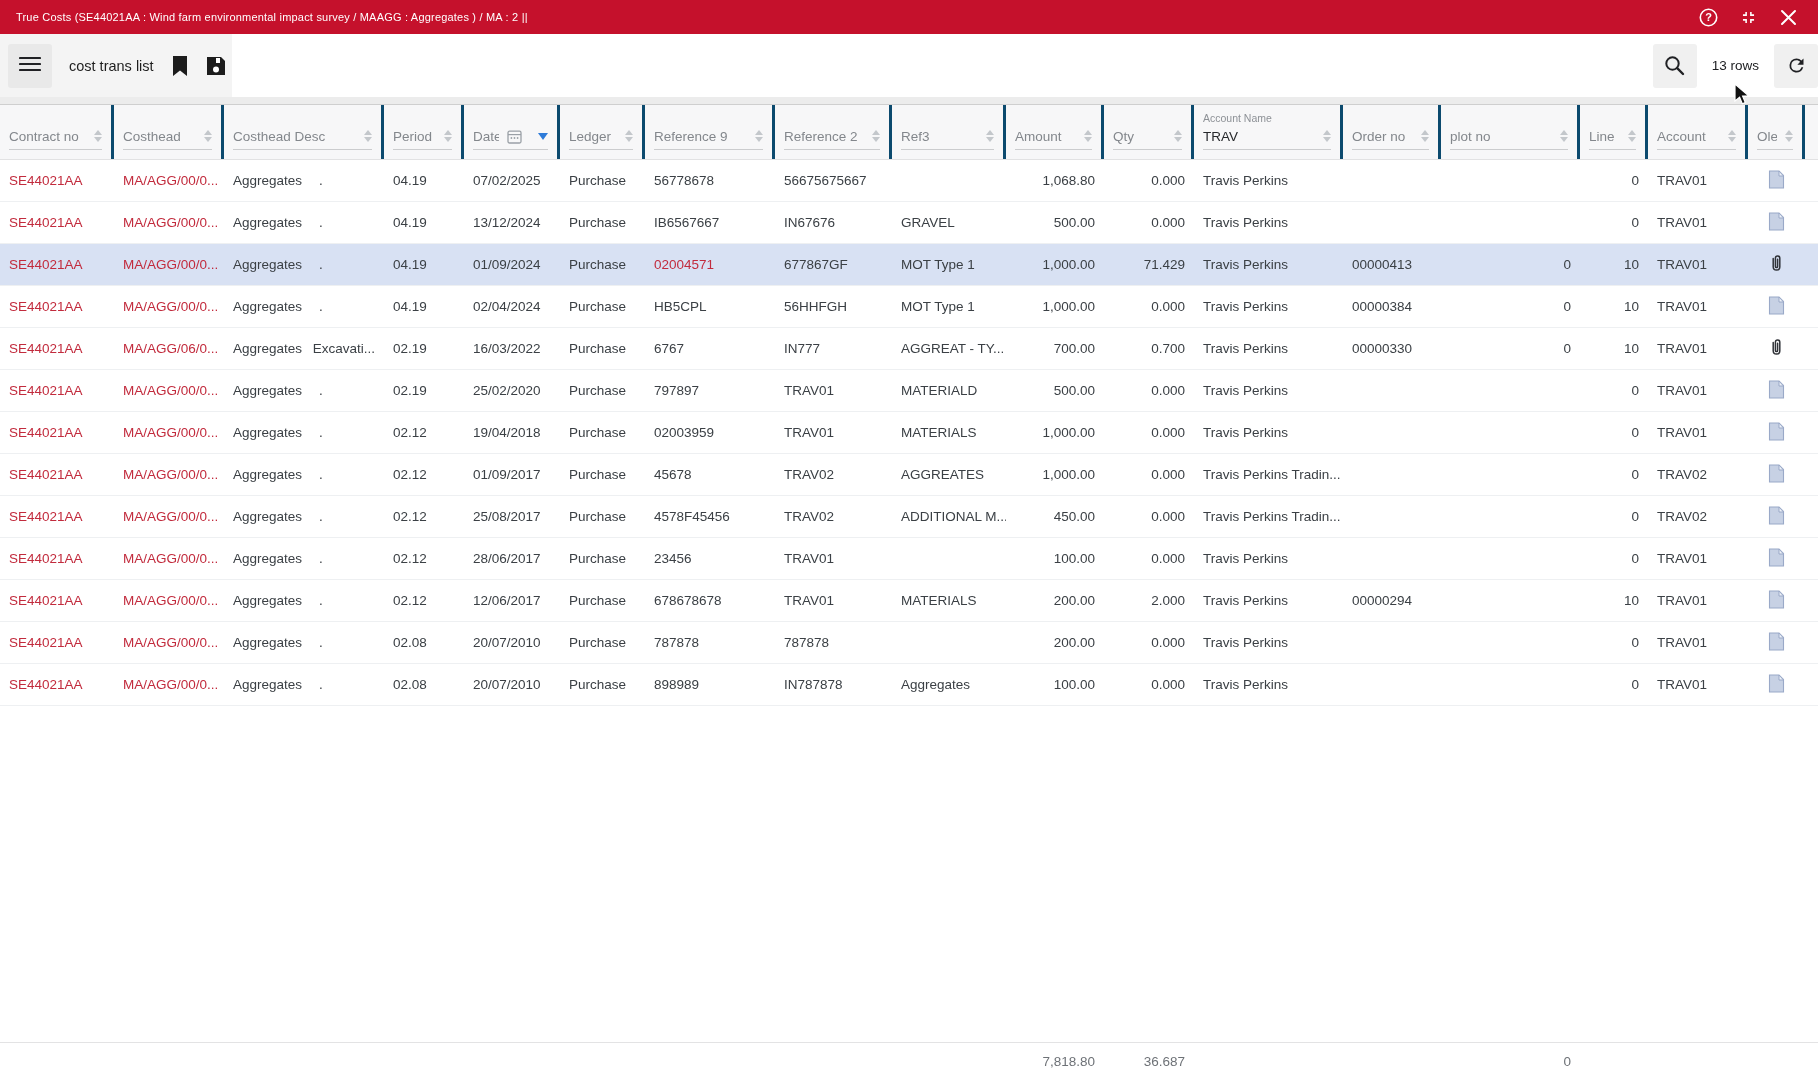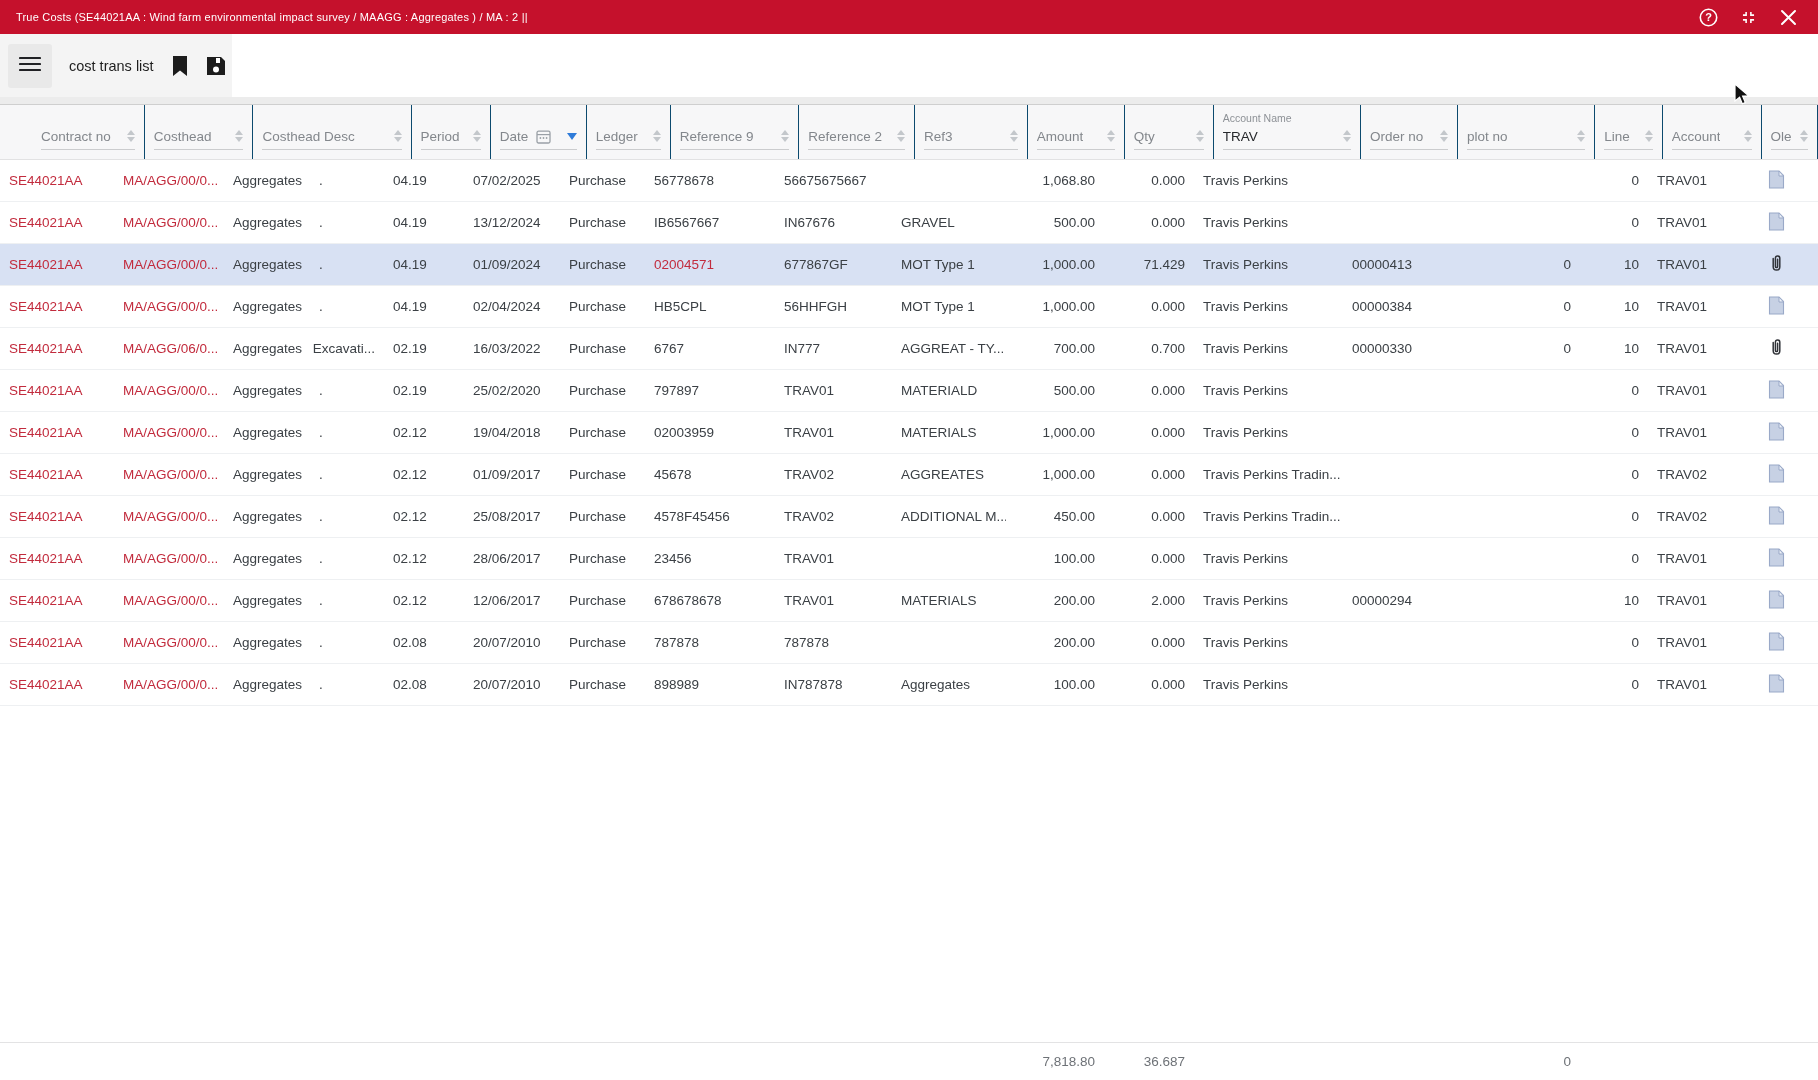--- a/index.html
+++ b/index.html
@@ -25,21 +25,21 @@
   .toolbar-right { position:absolute; right:0; top:0; bottom:0; display:flex; align-items:center; gap:10px; }
   .icon-btn { width:44px; height:44px; background:#f0f0f0; border-radius:3px;
     display:flex; align-items:center; justify-content:center; }
   .rows-count { font-size:13.5px; color:#202124; padding:0 5px; white-space:nowrap; }
 
   
   .tablewrap { position:absolute; top:97px; left:0; right:0; bottom:0; background:#fff; }
   .gapstrip { height:7px; background:#ececec; }
   .thead { display:flex; height:56px; background:#f7f7f8; border-top:1px solid #cfcfcf;
     border-bottom:1px solid #e2e2e3; }
-  .th { position:relative; border-right:1px solid #0c4a6e; padding:0 9px; display:flex;
+  .th { position:relative; border-right:3px solid #0c4a6e; padding:0 9px; display:flex;
     align-items:flex-end; }
   .th-inner { width:100%; display:flex; align-items:center; border-bottom:1px solid #cbccce;
     padding-bottom:5px; margin-bottom:9px; min-height:22px; }
   .th-label { font-size:13.5px; color:#83878c; white-space:nowrap; overflow:hidden; }
   .th-value { font-size:13.5px; color:#27292c; white-space:nowrap; }
   .th-float { position:absolute; top:7px; left:9px; font-size:10.5px; color:#8d9196; }
   .sort { margin-left:auto; display:flex; flex-direction:column; gap:2px; padding-left:8px; }
   .tri-up { width:0; height:0; border-left:4px solid transparent; border-right:4px solid transparent;
     border-bottom:5px solid #c3c7cb; }
   .tri-dn { width:0; height:0; border-left:4px solid transparent; border-right:4px solid transparent;
@@ -111,26 +111,40 @@
           </svg>
       </span>
       <span class="tool-ic">
         <svg width="20" height="20" viewBox="0 0 20 20">
             <path d="M1 1h14l4 4v14H1z" fill="#1c1c1c"></path>
             <rect x="10" y="2" width="4" height="5" fill="#fff"></rect>
             <circle cx="10" cy="13.5" r="3" fill="#fff"></circle>
           </svg>
       </span>
     </div>
+    <div class="toolbar-right">
+      <div class="icon-btn">
+        <svg width="21" height="21" viewBox="0 0 21 21">
+            <circle cx="8.5" cy="8.5" r="6.2" fill="none" stroke="#202124" stroke-width="2"></circle>
+            <line x1="13.2" y1="13.2" x2="19" y2="19" stroke="#202124" stroke-width="2.4" stroke-linecap="round"></line>
+          </svg>
+      </div>
+      <span class="rows-count">13 rows</span>
+      <div class="icon-btn">
+        <svg width="21" height="21" viewBox="0 0 24 24">
+            <path d="M17.65 6.35A7.96 7.96 0 0 0 12 4a8 8 0 1 0 7.73 10h-2.08A6 6 0 1 1 12 6c1.66 0 3.14.69 4.22 1.78L13 11h7V4l-2.35 2.35z" fill="#202124"></path>
+          </svg>
+      </div>
+    </div>
   </div>
 
   <div class="tablewrap">
     <div class="gapstrip"></div>
     <div class="thead" id="thead">
-        <div class="th" style="width: 114px; margin-left: 32px;">
+        <div class="th" style="width: 114px;">
           <div class="th-inner">
             <span class="th-label">Contract no</span>
             <span class="sort">
               <span class="tri-up"></span>
               <span class="tri-dn"></span>
             </span>
           </div>
         </div>
         <div class="th" style="width: 110px;">
           <div class="th-inner">

